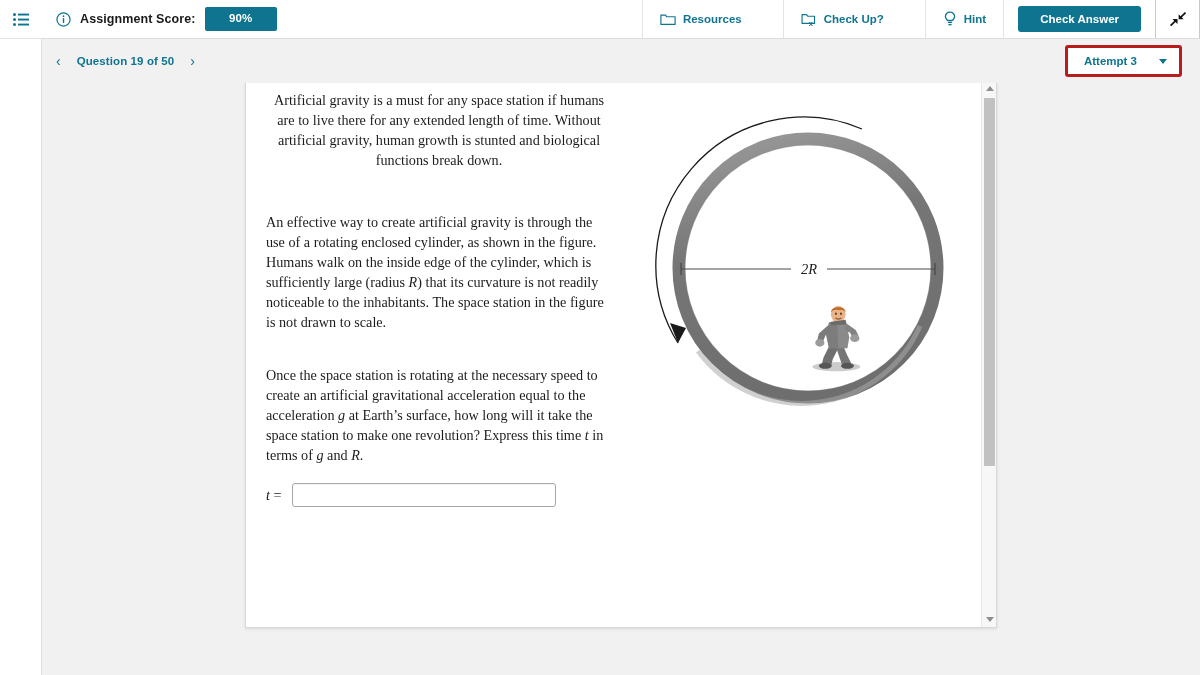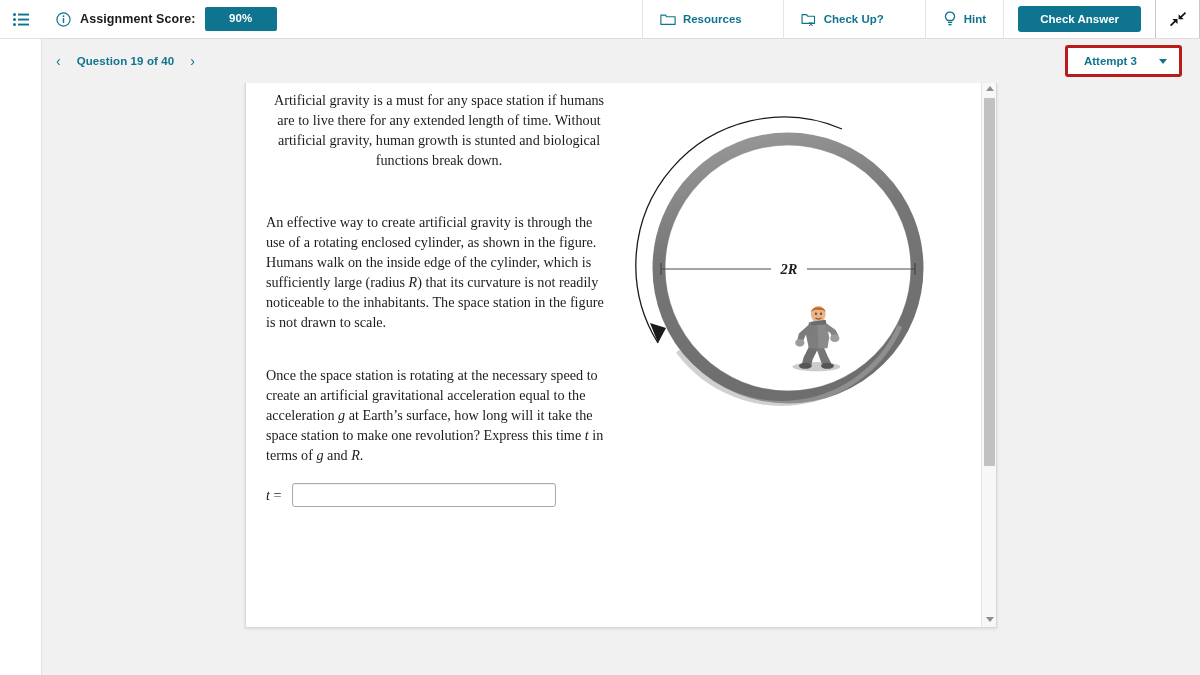--- a/index.html
+++ b/index.html
@@ -121,21 +121,21 @@
   }
   .ans-input {
     width: 264px; height: 24px; border: 1px solid #a8a8a8; border-radius: 3px;
     background: #fff; font-family: "Liberation Serif", serif; font-size: 14px;
     padding: 0 6px; color: #1c1c1c; outline: none;
     box-shadow: inset 0 1px 1px rgba(0,0,0,.05);
   }
 
   
   .figure {
-    position: absolute; left: 382px; top: 30px; width: 320px; height: 300px; font-weight: bold;
+    position: absolute; left: 402px; top: 30px; width: 320px; height: 300px;
   }
 
   
   .vscroll {
     position: absolute; right: 0px; top: 0px; width: 15px; height: 100%;
     background: #f7f7f7; border-left: 1px solid #e6e6e6; z-index: 3;
   }
   .vs-arrow {
     position: absolute; left: 0; width: 15px; height: 15px;
     display: flex; align-items: center; justify-content: center;
@@ -236,21 +236,21 @@
           <path d="M2.6 16.6 L8.5 10.8" stroke="#111" stroke-width="1.7"></path>
           <path d="M9.5 15.1 L9.5 10.0 L4.4 10.0" fill="#111"></path>
         </svg>
       </span>
     </div>
   </div>
 
   <div class="subnav">
     <div class="qnav">
       <span class="qnav-arrow">‹</span>
-      <span class="qnav-label">Question 19 of 40</span>
+      <span class="qnav-label">Question 19 of 50</span>
       <span class="qnav-arrow">›</span>
     </div>
     <div class="subnav-spacer"></div>
     <div class="attempt-btn">
       <span>Attempt 3</span>
       <span class="caret-down"></span>
     </div>
   </div>
 
   <div class="card">

